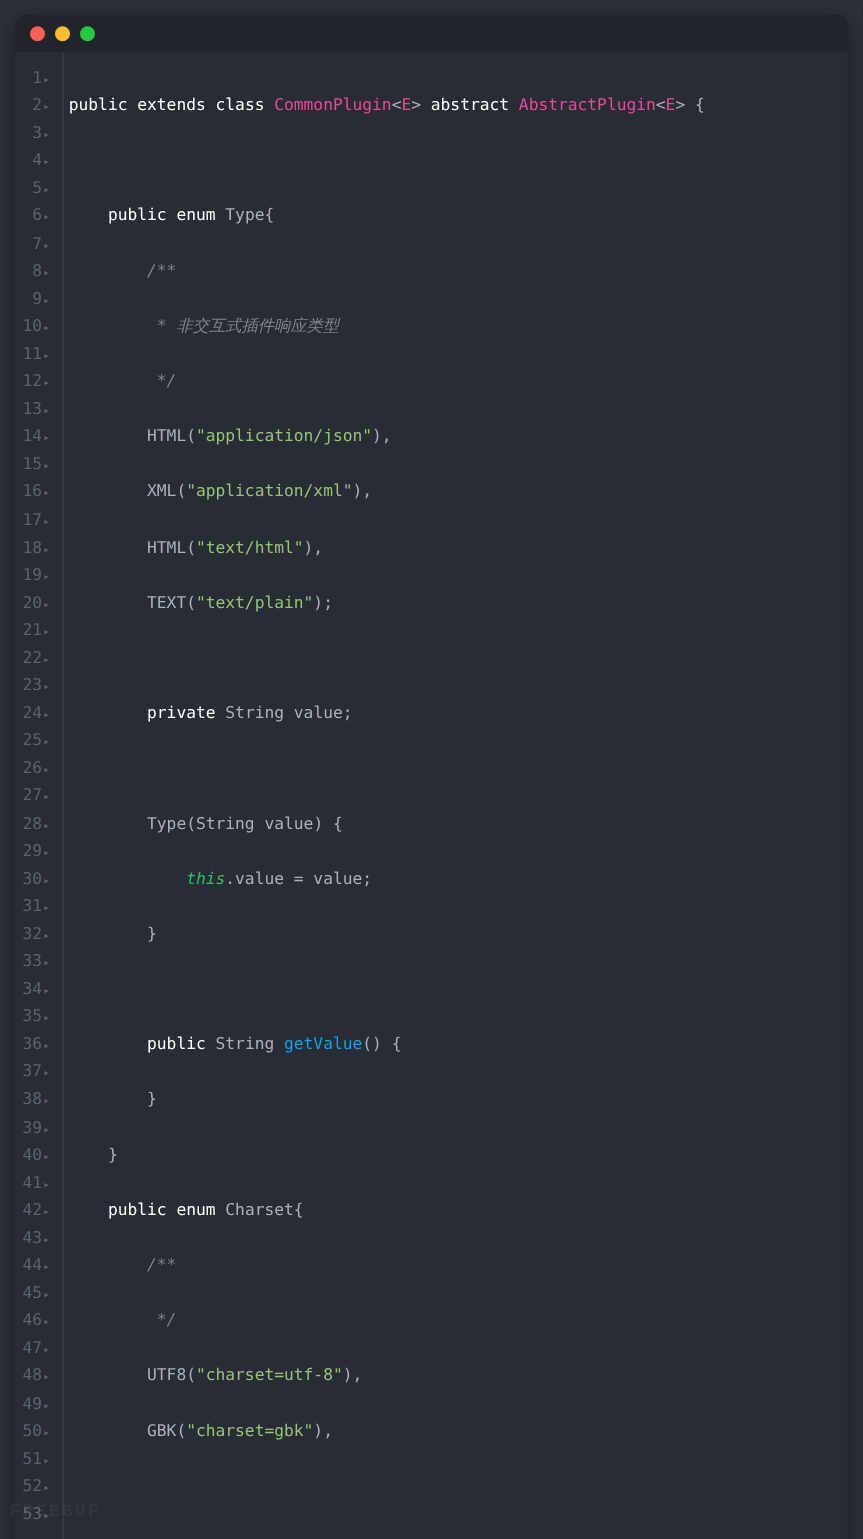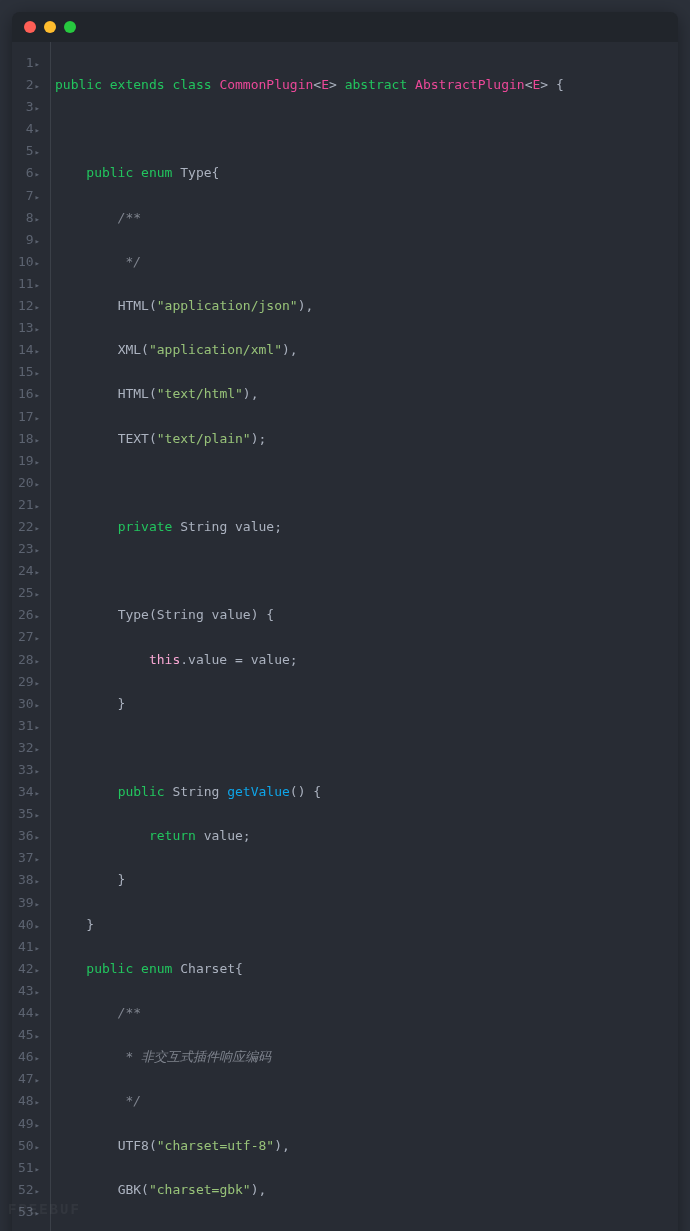--- a/index.html
+++ b/index.html
@@ -52,26 +52,26 @@
     margin-left: 1px;
   }
   .code {
     color: #abb2bf;
     padding: 10px 8px 10px 4px;
     white-space: pre;
     border-left: 1px solid #3b4048;
     flex: 1;
     overflow: hidden;
   }
-  .kw   { color: #22c55e; }
+  .kw   { color: #ffffff; }
   .cls  { color: #ec4899; }  
   .fn   { color: #0ea5e9; }  
   .str  { color: #98c379; }  
   .cmt  { color: #7f848e; font-style: italic; }
-  .this { color: #f9a8d4; }
+  .this { color: #22c55e; font-style: italic; }
   .watermark {
     position: fixed;
     bottom: 8px;
     left: 8px;
     color: rgba(255,255,255,0.05);
     font-size: 14px;
     font-weight: bold;
     letter-spacing: 2px;
     pointer-events: none;
   }
@@ -139,39 +139,38 @@
 <div class="ln">50<span class="fold">▸</span></div>
 <div class="ln">51<span class="fold">▸</span></div>
 <div class="ln">52<span class="fold">▸</span></div>
 <div class="ln">53<span class="fold">▸</span></div>
     </div>
     <div class="code">
 <div><span class="kw">public</span> <span class="kw">extends</span> <span class="kw">class</span> <span class="cls">CommonPlugin</span>&lt;<span class="cls">E</span>&gt; <span class="kw">abstract</span> <span class="cls">AbstractPlugin</span>&lt;<span class="cls">E</span>&gt; {</div>
 <div> </div>
 <div>    <span class="kw">public</span> <span class="kw">enum</span> <span>Type</span>{</div>
 <div>        <span class="cmt">/**</span></div>
+<div>        <span class="cmt"> * 非交互式插件响应类型</span></div>
 <div>        <span class="cmt"> */</span></div>
 <div>        <span>HTML</span>(<span class="str">"application/json"</span>),</div>
 <div>        <span>XML</span>(<span class="str">"application/xml"</span>),</div>
 <div>        <span>HTML</span>(<span class="str">"text/html"</span>),</div>
 <div>        <span>TEXT</span>(<span class="str">"text/plain"</span>);</div>
 <div> </div>
 <div>        <span class="kw">private</span> <span>String</span> <span>value</span>;</div>
 <div> </div>
 <div>        <span>Type</span>(<span>String</span> <span>value</span>) {</div>
 <div>            <span class="this">this</span>.<span>value</span> = <span>value</span>;</div>
 <div>        }</div>
 <div> </div>
 <div>        <span class="kw">public</span> <span>String</span> <span class="fn">getValue</span>() {</div>
-<div>            <span class="kw">return</span> <span>value</span>;</div>
 <div>        }</div>
 <div>    }</div>
 <div>    <span class="kw">public</span> <span class="kw">enum</span> <span>Charset</span>{</div>
 <div>        <span class="cmt">/**</span></div>
-<div>        <span class="cmt"> * 非交互式插件响应编码</span></div>
 <div>        <span class="cmt"> */</span></div>
 <div>        <span>UTF8</span>(<span class="str">"charset=utf-8"</span>),</div>
 <div>        <span>GBK</span>(<span class="str">"charset=gbk"</span>),</div>
 
 
 
 
 
 
 

